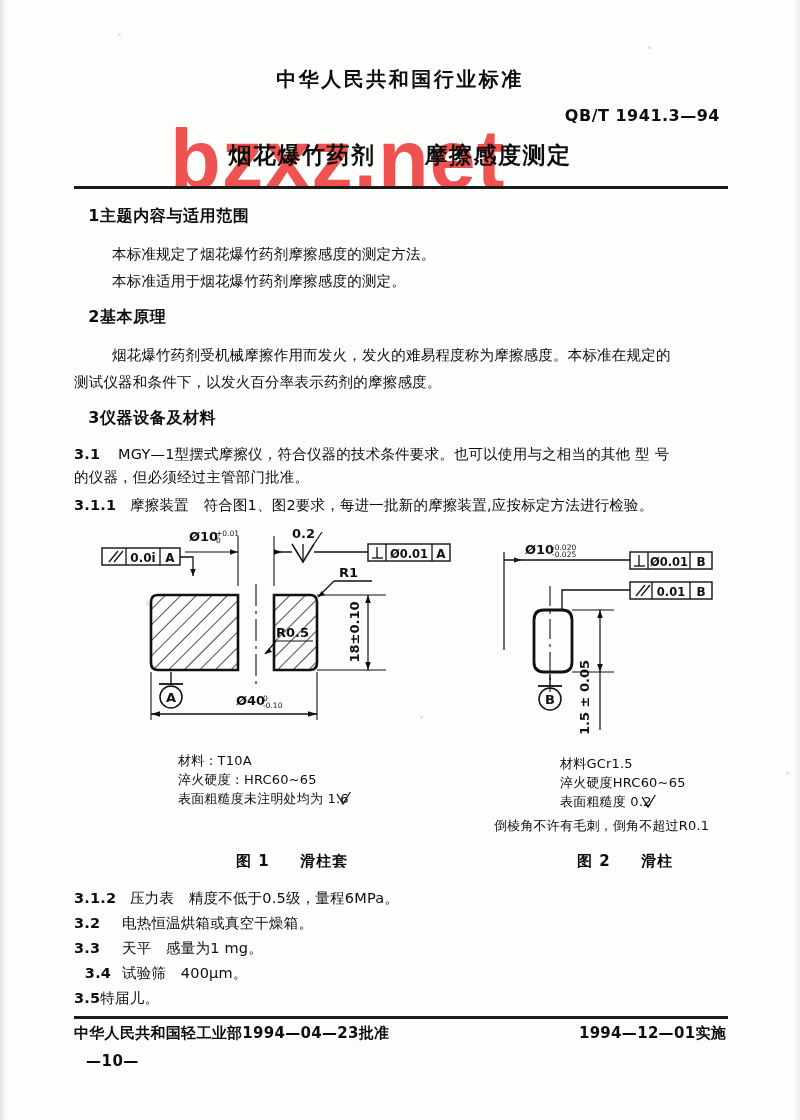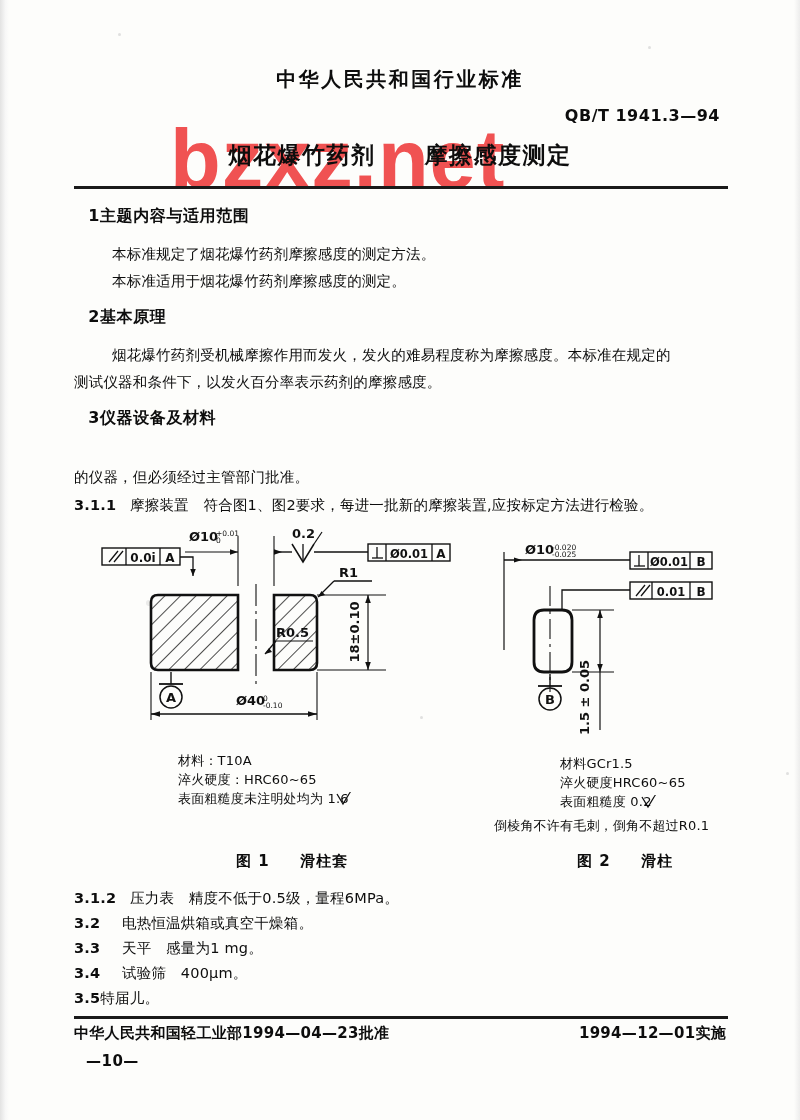--- a/index.html
+++ b/index.html
@@ -193,20 +193,23 @@
   <div class="layer sec-h" style="left:74px;top:307px;">
     <span class="num">2</span><span>基本原理</span>
   </div>
   <div class="layer para" style="left:74px;top:371px;">测试仪器和条件下，以发火百分率表示药剂的摩擦感度。</div>
   <div class="layer para" style="left:112px;top:344px;">烟花爆竹药剂受机械摩擦作用而发火，发火的难易程度称为摩擦感度。本标准在规定的</div>
 
   <div class="layer sec-h" style="left:74px;top:408px;">
     <span class="num">3</span><span>仪器设备及材料</span>
   </div>
 
+  <div class="layer item" style="left:74px;top:443px;">
+    <span class="lbl" style="display:inline-block;width:44px;">3.1</span><span>MGY—1型摆式摩擦仪，符合仪器的技术条件要求。也可以使用与之相当的其他 型 号</span>
+  </div>
   <div class="layer item" style="left:74px;top:466px;">的仪器，但必须经过主管部门批准。</div>
 
   <div class="layer item" style="left:74px;top:494px;">
     <span class="lbl" style="display:inline-block;width:56px;">3.1.1</span><span>摩擦装置　符合图1、图2要求，每进一批新的摩擦装置,应按标定方法进行检验。</span>
   </div>
 
   <div class="layer fig-wrap" style="left:96px;top:524px;">
     <svg width="370" height="210" viewBox="0 0 370 210">
       <g stroke="#111" fill="none" stroke-width="1.3" font-family="DejaVu Sans, Liberation Sans, sans-serif">
 
@@ -408,21 +411,21 @@
   <div class="layer item" style="left:74px;top:887px;">
     <span class="lbl" style="display:inline-block;width:56px;">3.1.2</span><span>压力表　精度不低于0.5级，量程6MPa。</span>
   </div>
   <div class="layer item" style="left:74px;top:912px;">
     <span class="lbl" style="display:inline-block;width:48px;">3.2</span><span>电热恒温烘箱或真空干燥箱。</span>
   </div>
   <div class="layer item" style="left:74px;top:937px;">
     <span class="lbl" style="display:inline-block;width:48px;">3.3</span><span>天平　感量为1 mg。</span>
   </div>
   <div class="layer item" style="left:74px;top:962px;">
-    <span class="lbl" style="display:inline-block;width:48px;">3.4</span><span>试验筛　400μm。</span>
+    <span class="lbl" style="display:inline-block;width:48px;text-align:center;">3.4</span><span>试验筛　400μm。</span>
   </div>
   <div class="layer item" style="left:74px;top:987px;">
     <span class="lbl">3.5</span><span>特届儿。</span>
   </div>
 
   <div class="layer foot-rule"></div>
   <div class="layer foot-l">中华人民共和国轻工业部1994—04—23批准</div>
   <div class="layer foot-r">1994—12—01实施</div>
   <div class="layer pageno">—10—</div>
 

